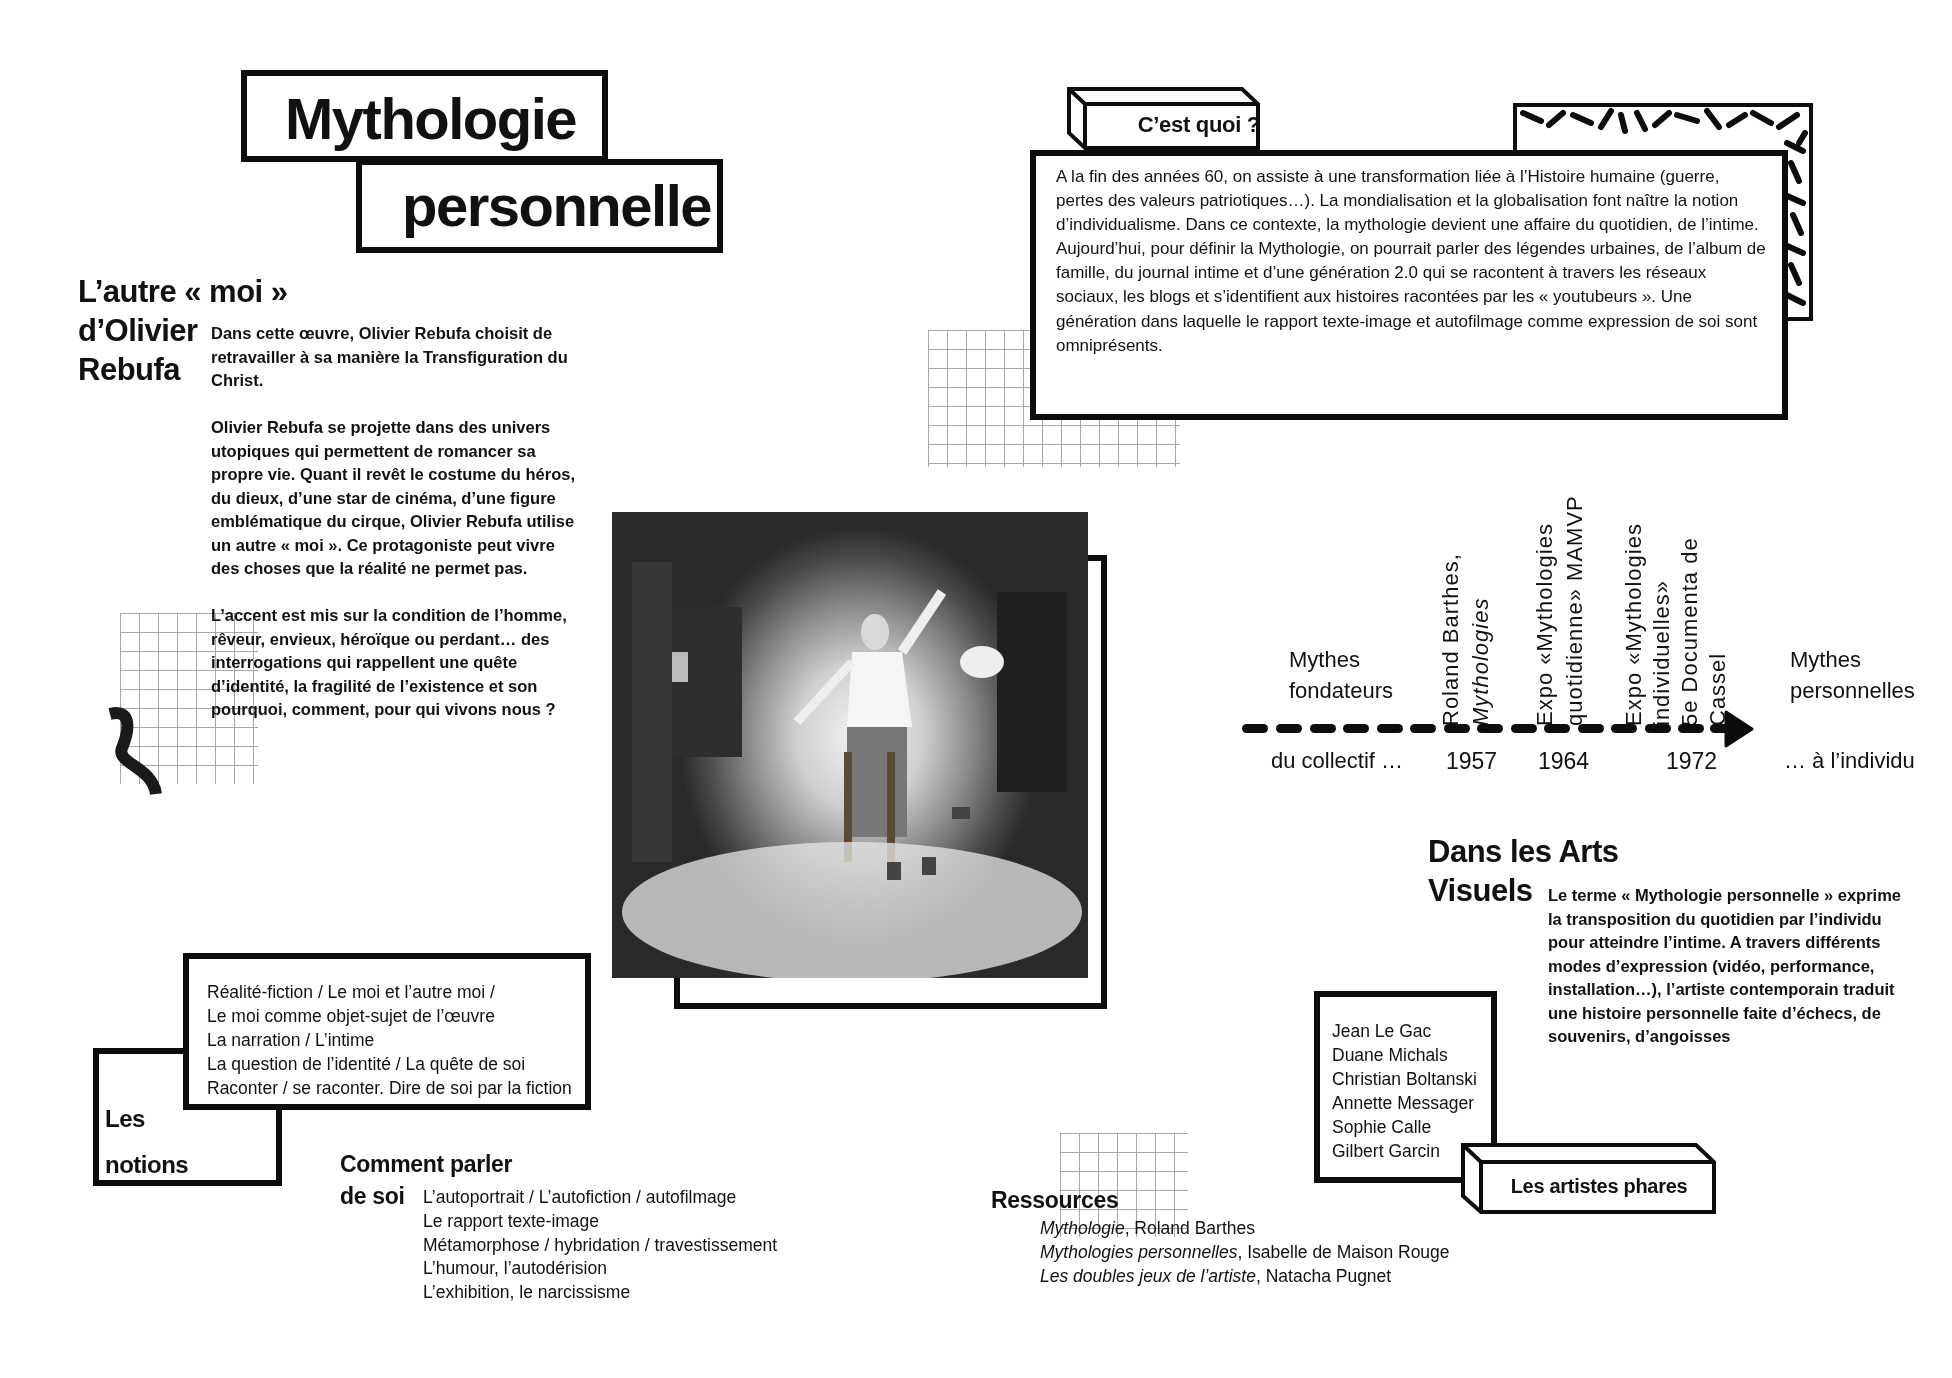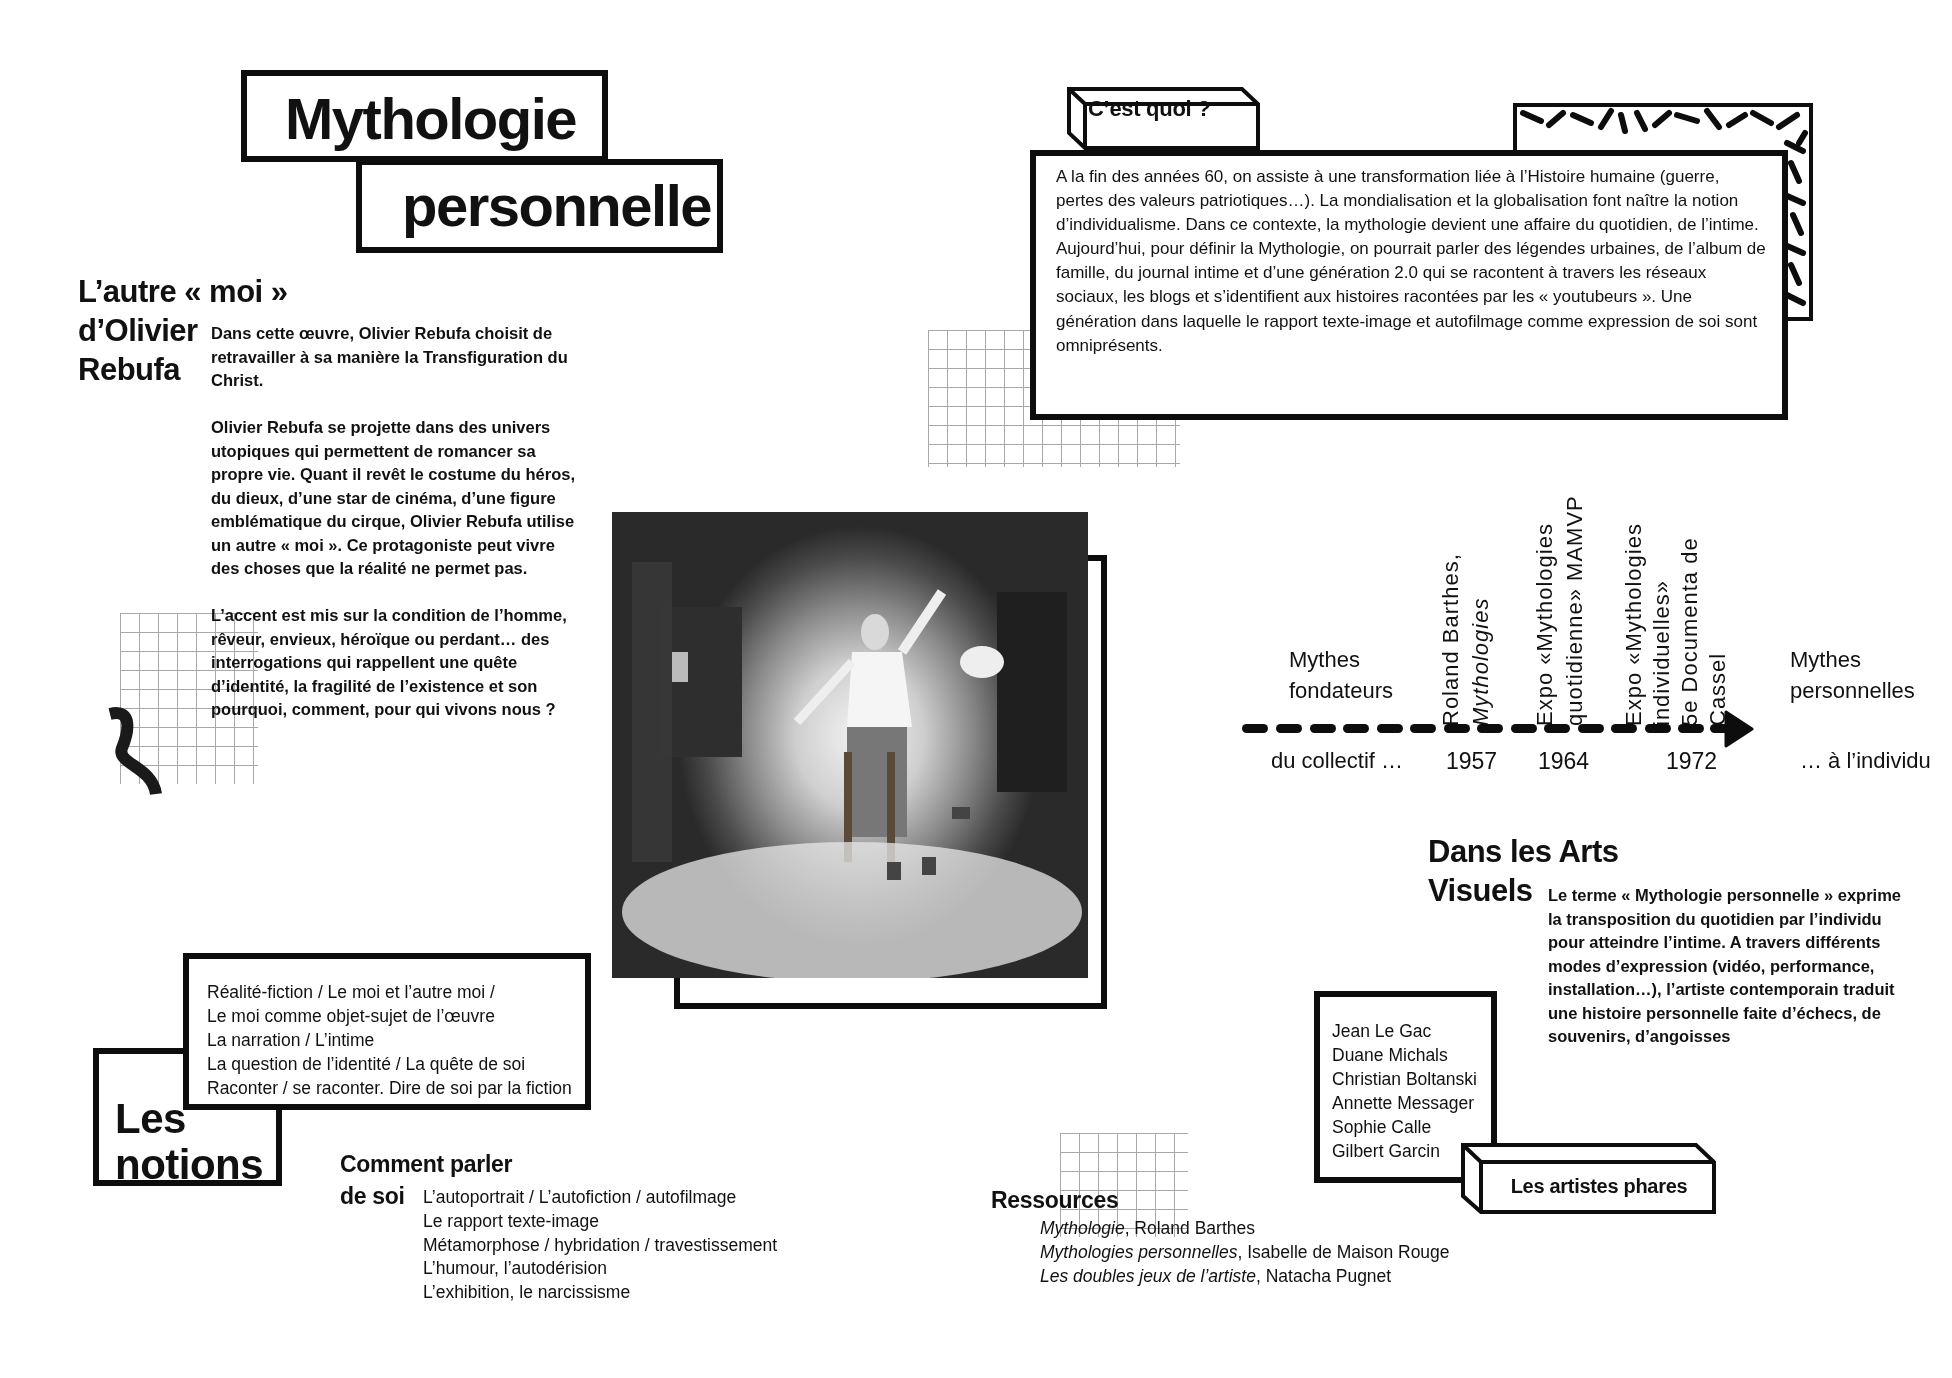--- a/index.html
+++ b/index.html
@@ -82,21 +82,21 @@
   <div class="abs light" style="left:20px;top:9px;width:712px;font-size:17px;line-height:24.1px;">
     <div>A la fin des années 60, on assiste à une transformation liée à l’Histoire humaine (guerre, pertes des valeurs patriotiques…). La mondialisation et la globalisation font naître la notion d’individualisme. Dans ce contexte, la mythologie devient une affaire du quotidien, de l’intime. Aujourd’hui, pour définir la Mythologie, on pourrait parler des légendes urbaines, de l’album de famille, du journal intime et d’une génération 2.0 qui se racontent à travers les réseaux sociaux, les blogs et s’identifient aux histoires racontées par les « youtubeurs ». Une génération dans laquelle le rapport texte-image et autofilmage comme expression de soi sont omniprésents.</div>
   </div>
 </div>
 
 <svg class="abs" style="left:1066px;top:86px;" width="196" height="66" viewBox="0 0 196 66">
   <polygon points="3,3 176,3 192,18 192,62 19,62 3,47" fill="#fff" stroke="#0d0d0d" stroke-width="4" stroke-linejoin="miter"></polygon>
   <polyline points="3,3 19,18 192,18" fill="none" stroke="#0d0d0d" stroke-width="4"></polyline>
   <line x1="19" y1="18" x2="19" y2="62" stroke="#0d0d0d" stroke-width="4"></line>
 </svg>
-<div class="abs b" style="left:1088px;top:96px;width:172px;text-align:left;font-size:22px;letter-spacing:-0.3px;">C’est quoi ?</div>
+<div class="abs b" style="left:1088px;top:112px;width:172px;text-align:right;font-size:22px;letter-spacing:-0.3px;">C’est quoi ?</div>
 
 <div class="abs" style="left:674px;top:555px;width:433px;height:454px;border:6px solid #0d0d0d;box-sizing:border-box;"></div>
 <div class="photo">
   <svg width="476" height="466" viewBox="0 0 476 466">
     <rect x="50" y="95" width="80" height="150" fill="#2e2e2e"></rect>
     <rect x="60" y="140" width="16" height="30" fill="#bbb"></rect>
     <rect x="20" y="50" width="40" height="300" fill="#3a3a3a" opacity=".8"></rect>
     <ellipse cx="263" cy="120" rx="14" ry="18" fill="#d9d9d9"></ellipse>
     <path d="M240 140 L290 140 L300 215 L235 215 Z" fill="#f5f5f5"></path>
     <line x1="290" y1="140" x2="330" y2="80" stroke="#eee" stroke-width="10"></line>
@@ -149,21 +149,21 @@
   <div class="dash" style="left:1710px;width:22px;"></div>
 </div>
 <svg class="abs" style="left:1724px;top:710px;" width="30" height="38" viewBox="0 0 30 38">
   <polygon points="2,2 28,19 2,36" fill="#0d0d0d" stroke="#0d0d0d" stroke-width="3" stroke-linejoin="round"></polygon>
 </svg>
 
 <div class="tl-year" style="left:1271px;font-size:22px;">du collectif …</div>
 <div class="tl-year" style="left:1446px;">1957</div>
 <div class="tl-year" style="left:1538px;">1964</div>
 <div class="tl-year" style="left:1666px;">1972</div>
-<div class="tl-year" style="left:1784px;font-size:22px;margin-left:16px;">… à l’individu</div>
+<div class="tl-year" style="left:1784px;font-size:22px;">… à l’individu</div>
 
 <div class="abs sechead" style="left:1428px;top:832px;">
   <div>Dans les Arts</div>
   <div>Visuels</div>
 </div>
 <div class="abs ta b" style="left:1548px;top:884px;width:370px;">Le terme « Mythologie personnelle » exprime la transposition du quotidien par l’individu pour atteindre l’intime. A travers différents modes d’expression (vidéo, performance, installation…), l’artiste contemporain traduit une histoire personnelle faite d’échecs, de souvenirs, d’angoisses</div>
 
 <div class="bx" style="left:1314px;top:991px;width:183px;height:192px;">
   <ul class="clean light" style="position:absolute;left:12px;top:22px;font-size:17.5px;line-height:24px;white-space:nowrap;">
     <li>Jean Le Gac</li>
@@ -175,21 +175,21 @@
   </ul>
 </div>
 <svg class="abs" style="left:1460px;top:1142px;" width="258" height="74" viewBox="0 0 258 74">
   <polygon points="3,3 236,3 254,20 254,70 21,70 3,54" fill="#fff" stroke="#0d0d0d" stroke-width="4"></polygon>
   <polyline points="3,3 21,20 254,20" fill="none" stroke="#0d0d0d" stroke-width="4"></polyline>
   <line x1="21" y1="20" x2="21" y2="70" stroke="#0d0d0d" stroke-width="4"></line>
 </svg>
 <div class="abs b" style="left:1484px;top:1175px;width:230px;text-align:center;font-size:20px;letter-spacing:-0.3px;">Les artistes phares</div>
 
 <div class="bx" style="left:93px;top:1048px;width:189px;height:138px;">
-  <div class="abs sechead" style="left:16px;top:42px;line-height:46px;font-size:42px;">
+  <div class="abs sechead" style="left:6px;top:42px;line-height:46px;font-size:24px;">
     <div>Les</div>
     <div>notions</div>
   </div>
 </div>
 <div class="bx" style="left:183px;top:953px;width:408px;height:157px;">
   <ul class="clean light" style="position:absolute;left:18px;top:21px;font-size:17.5px;line-height:24px;white-space:nowrap;">
     <li>Réalité-fiction / Le moi et l’autre moi /</li>
     <li>Le moi comme objet-sujet de l’œuvre</li>
     <li>La narration / L’intime</li>
     <li>La question de l’identité / La quête de soi</li>

